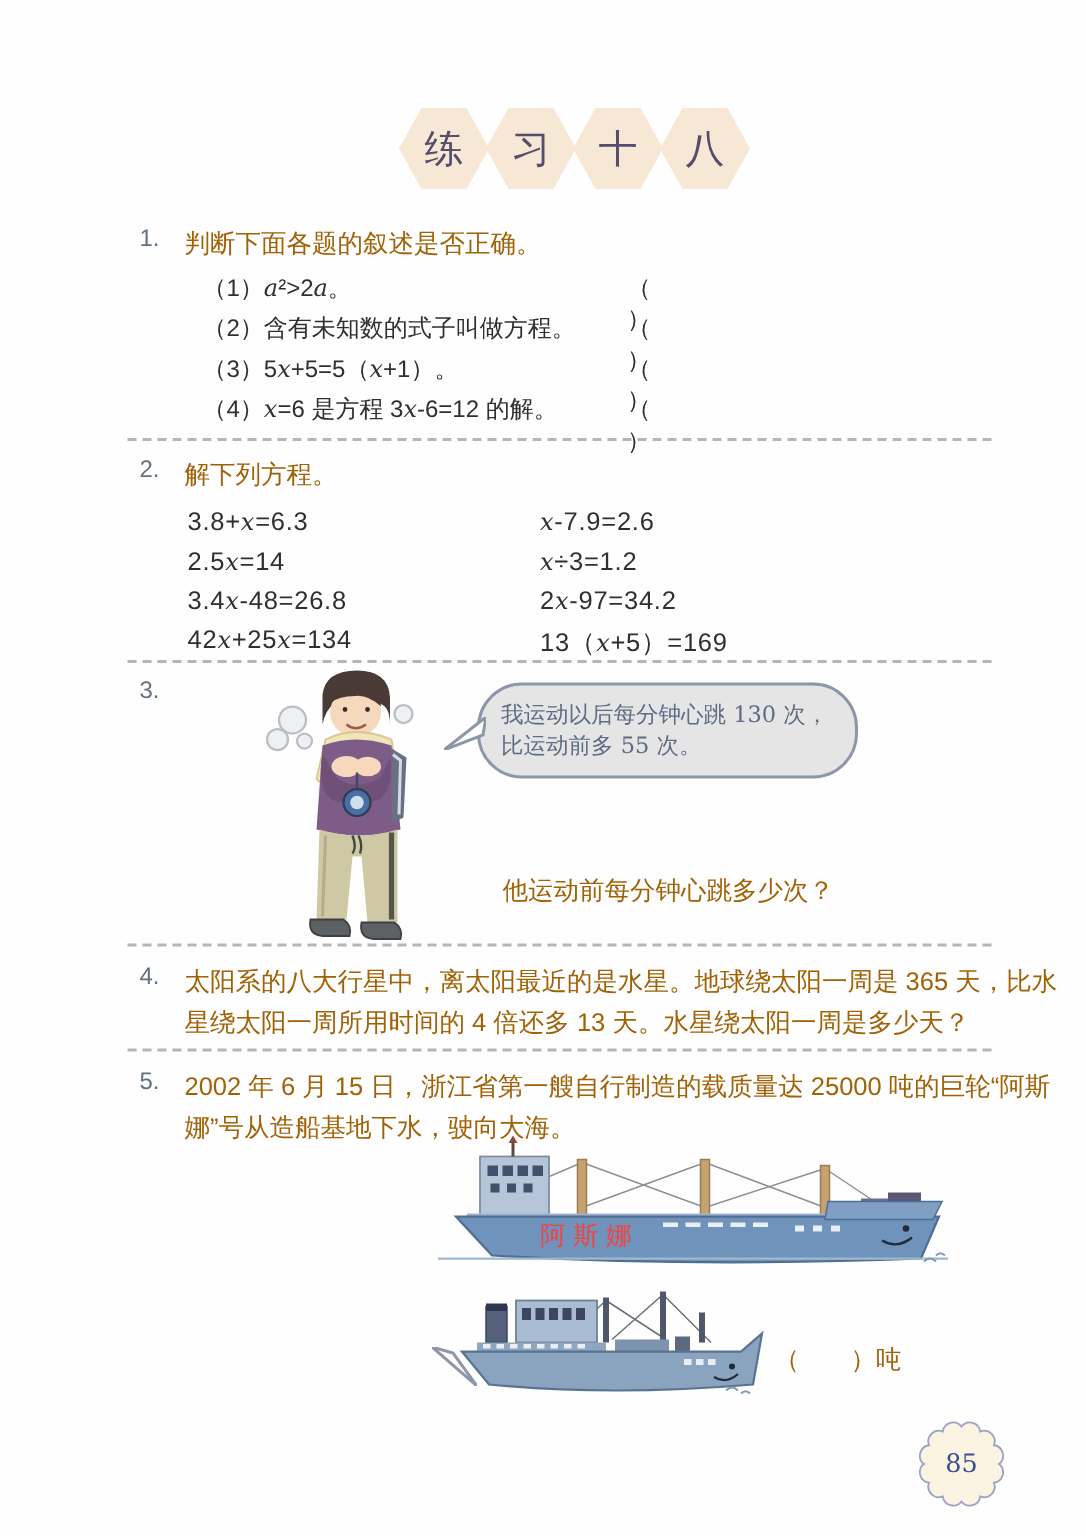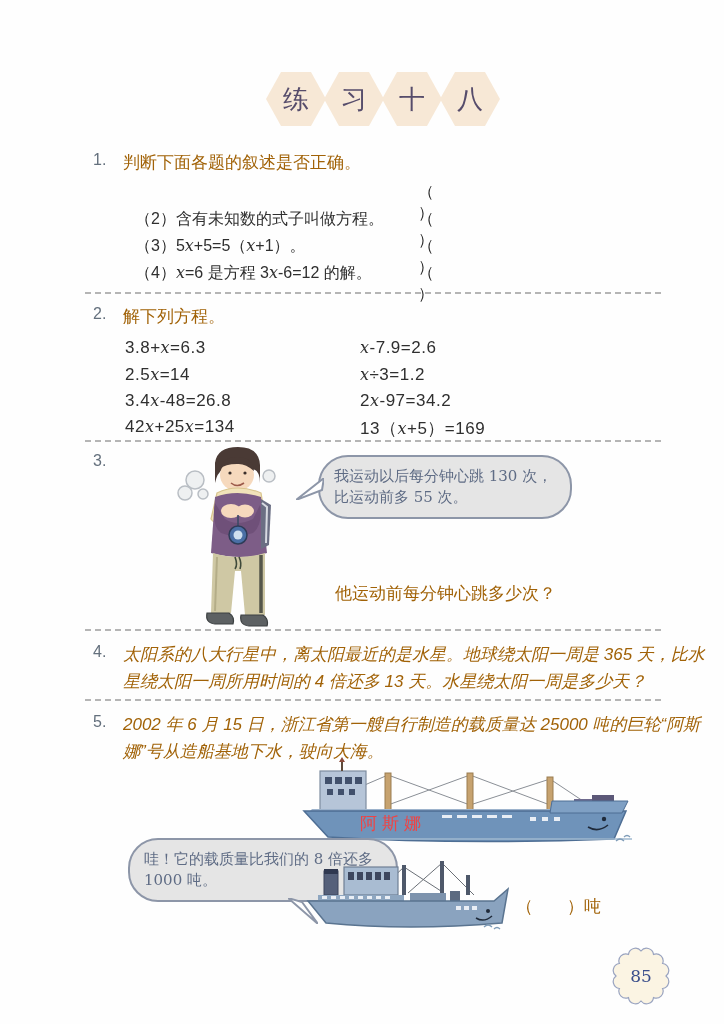--- a/index.html
+++ b/index.html
@@ -7,21 +7,21 @@
         font-family:"Liberation Sans", sans-serif;color:#333333;}
   
   .hex-row{position:absolute;left:266px;top:72px;display:flex;}
   .hex{width:60px;height:54px;margin-right:-2px;background:#f7e8d6;
        clip-path:polygon(25% 0%,75% 0%,100% 50%,75% 100%,25% 100%,0% 50%);
        display:flex;align-items:center;justify-content:center;}
   .hex span{font-family:"DejaVu Serif", serif;font-size:26px;color:#564c6b;}
   
   .probnum{position:absolute;font-size:16px;color:#64707d;}
   .ptext{position:absolute;font-size:17px;color:#a16207;line-height:27px;}
-  .para{width:586px;font-style:italic;}
+  .para{width:586px;}
   i.vx{font-family:"DejaVu Serif", serif;font-style:italic;font-size:16px;}
   .divider{position:absolute;left:85px;width:576px;border-top:2px dashed #b5b5b5;height:0;}
   
   .stmt{position:absolute;left:135px;width:330px;font-size:16px;color:#2f2f2f;}
   .stmt-br{position:absolute;left:418px;width:60px;font-size:16px;color:#2f2f2f;letter-spacing:18px;}
   
   .eq{position:absolute;font-size:17px;color:#2f2f2f;letter-spacing:0.5px;}
   
   .bubble{position:absolute;border:2px solid #8d96a8;border-radius:30px;background:#e5e5e5;
           padding:9px 14px;font-family:"DejaVu Serif", serif;font-size:15px;line-height:21px;color:#5f6c85;}
@@ -48,20 +48,21 @@
         <span>十</span>
       </div>
     <div class="hex">
         <span>八</span>
       </div>
   </div>
 
   <div class="probnum" style="left:93px;top:151px;">1.</div>
   <div class="ptext" style="left:123px;top:149px;">判断下面各题的叙述是否正确。</div>
 
+  <div class="stmt" style="top:182px;">（1）<i class="vx">a</i>²&gt;2<i class="vx">a</i>。</div>
   <div class="stmt-br" style="top:182px;">（ ）</div>
   <div class="stmt" style="top:209px;">（2）含有未知数的式子叫做方程。</div>
   <div class="stmt-br" style="top:209px;">（ ）</div>
   <div class="stmt" style="top:236px;">（3）5<i class="vx">x</i>+5=5（<i class="vx">x</i>+1）。</div>
   <div class="stmt-br" style="top:236px;">（ ）</div>
   <div class="stmt" style="top:263px;">（4）<i class="vx">x</i>=6 是方程 3<i class="vx">x</i>-6=12 的解。</div>
   <div class="stmt-br" style="top:263px;">（ ）</div>
 
   <div class="divider" style="top:292px;"></div>
 
@@ -185,21 +186,20 @@
       </g>
 
     <circle cx="312" cy="62" r="2.2" fill="#1f2a3a"></circle>
     <path d="M296 70 Q306 76 316 68" stroke="#1f2a3a" stroke-width="1.6" fill="none"></path>
 
     <path d="M0 82 L340 82" stroke="#9fb8cf" stroke-width="1.5"></path>
     <path d="M324 84 q4 -4 8 0 M332 80 q3 -3 6 0" stroke="#7f9cb8" stroke-width="1.3" fill="none"></path>
   </svg>
   <div style="position:absolute;left:360px;top:812px;font-size:17px;color:#ef4444;letter-spacing:5px;">阿斯娜</div>
 
-  <div class="bubble" style="left:128px;top:838px;width:238px;">哇！它的载质量比我们的 8 倍还多 1000 吨。</div>
   <svg class="tail" style="left:288px;top:898px;" width="30" height="26" viewBox="0 0 30 26">
     <polygon points="0,0 30,26 14,4" fill="#ffffff" stroke="#8d96a8" stroke-width="2"></polygon>
   </svg>
 
   <svg style="position:absolute;left:298px;top:853px;" width="212" height="78" viewBox="0 0 212 78">
 
     <g stroke="#6b7077" stroke-width="1">
       <path d="M106 14 L146 40 M106 14 L78 40"></path>
       <path d="M144 10 L110 40 M144 10 L176 42"></path>
     </g>

